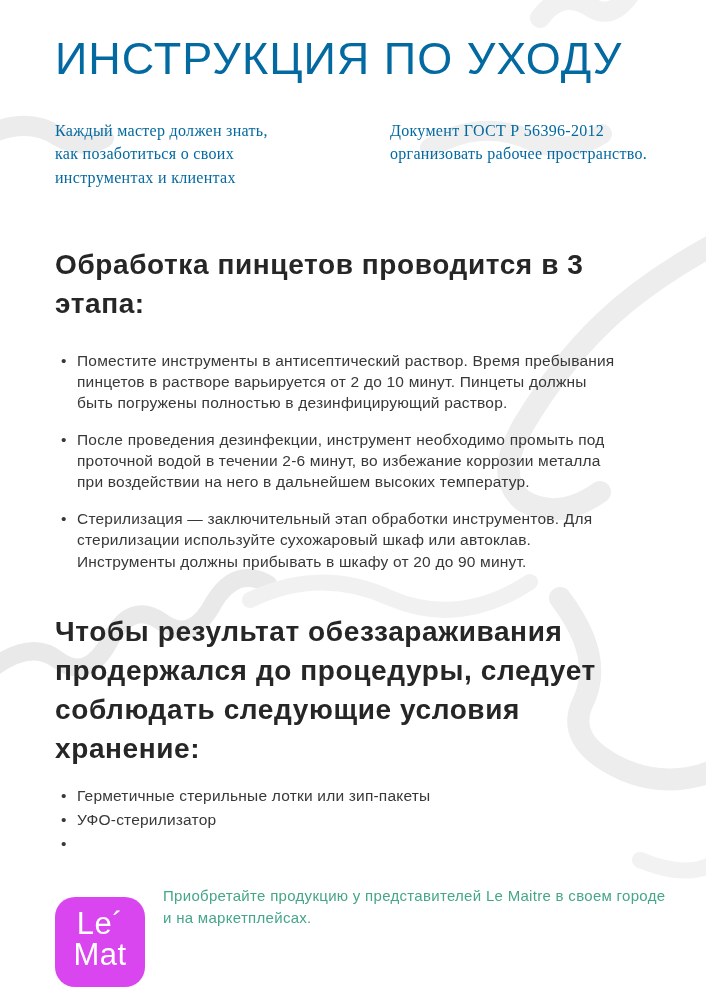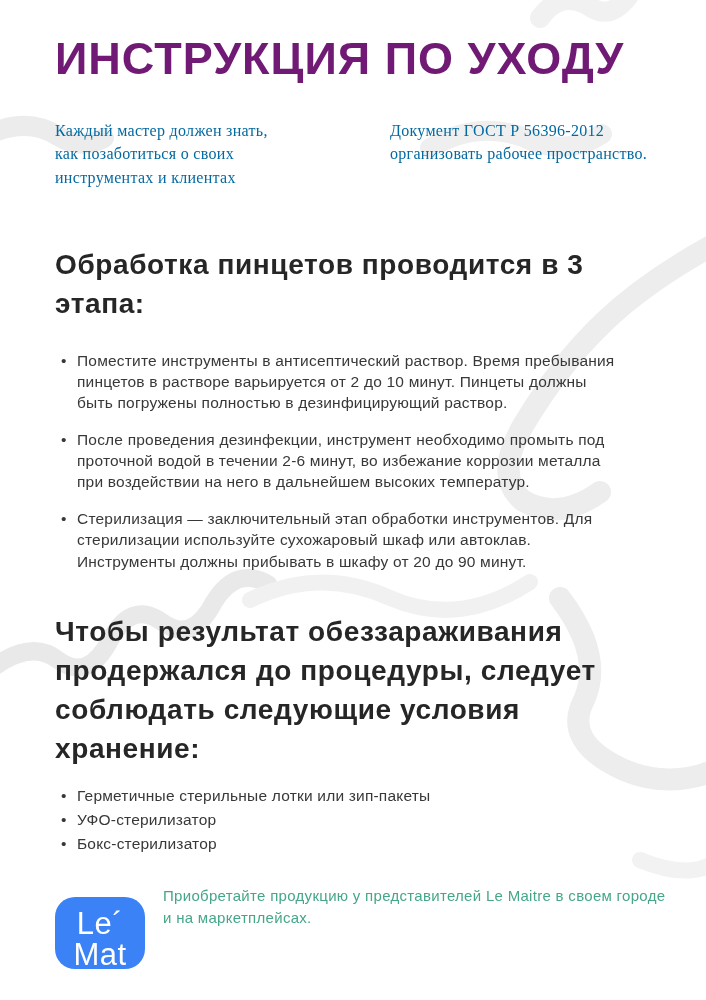--- a/index.html
+++ b/index.html
@@ -15,24 +15,24 @@
     z-index:0;pointer-events:none;
   }
   .page{
     position:relative;z-index:1;
     padding:32px 40px 0 55px;
     box-sizing:border-box;
   }
   .title{
     margin:0;
     font-size:45px;
-    font-weight:700;
+    font-weight:400;
     letter-spacing:1px;
     line-height:1.18;
-    color:#701a75;
+    color:#0369a1;
   }
   .title span{display:block;}
   .intro{
     display:flex;
     margin-top:34px;
   }
   .intro-col{
     font-size:16px;
     line-height:1.46;
     letter-spacing:0.3px;
@@ -73,22 +73,22 @@
   }
   .bullet-list-tight{margin-top:16px;}
   .bullet-list-tight li{margin-bottom:3px;}
   .footer{
     display:flex;
     align-items:flex-start;
     margin-top:30px;
   }
   .logo{
     flex:none;
-    width:90px;height:72px;
-    background:#3b82f6;
+    width:90px;height:90px;
+    background:#d946ef;
     border-radius:20px;
     color:#ffffff;
     text-align:center;
     box-sizing:border-box;
     padding-top:11px;
     margin-top:12px;
   }
   .logo span{
     display:block;
     font-size:31px;
@@ -165,21 +165,20 @@
     <li>
       <span class="dot">•</span>
       <span>Герметичные стерильные лотки или зип-пакеты</span>
     </li>
     <li>
       <span class="dot">•</span>
       <span>УФО-стерилизатор</span>
     </li>
     <li>
       <span class="dot">•</span>
-      <span>Бокс-стерилизатор</span>
     </li>
   </ul>
 
   <div class="footer">
     <div class="logo">
       <span>Le´</span>
       <span>Mat</span>
     </div>
     <div class="footer-text">
       <p>Приобретайте продукцию у представителей Le Maitre в своем городе и на маркетплейсах.</p>

